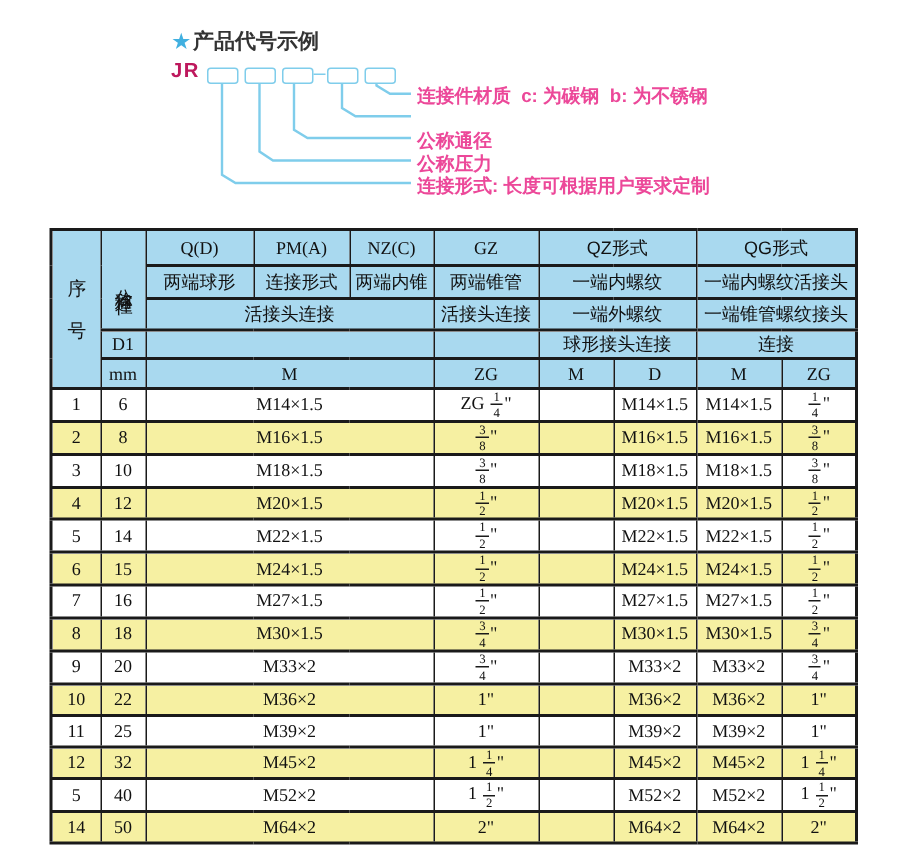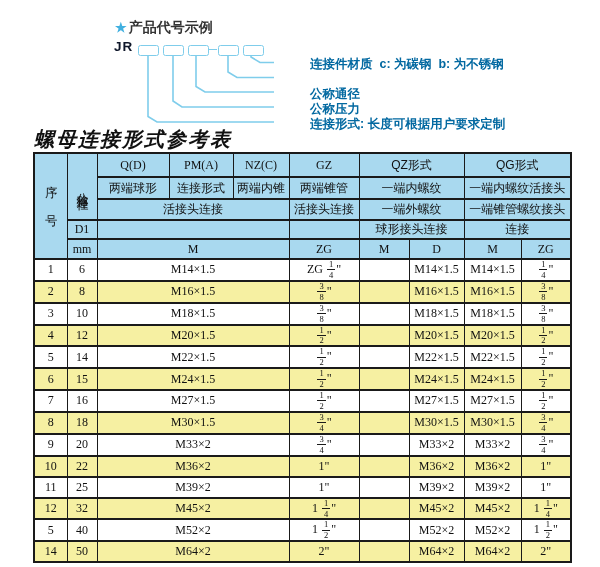--- a/index.html
+++ b/index.html
@@ -4,24 +4,24 @@
 <style>
   html,body{margin:0;padding:0;background:#ffffff;}
   .page{position:relative;width:600px;height:567px;background:#ffffff;overflow:hidden;
         font-family:"Liberation Sans",sans-serif;color:#1a1a1a;}
 
   
   .diagram{position:absolute;left:0;top:0;width:504px;height:150px;}
   .lines{position:absolute;left:0;top:0;width:600px;height:150px;pointer-events:none;}
   .d-title{position:absolute;left:115px;top:19px;font-size:14px;font-weight:bold;color:#333;}
   .d-title .star{color:#41b0e0;font-size:13px;margin-right:2px;}
-  .jr{position:absolute;left:114px;top:39px;font-size:13.5px;font-weight:bold;color:#0f172a;letter-spacing:1px;}
+  .jr{position:absolute;left:114px;top:39px;font-size:13.5px;font-weight:bold;color:#be185d;letter-spacing:1px;}
   .box{position:absolute;top:45px;width:19px;height:9px;border:1.6px solid #7fcdeb;border-radius:2.5px;background:#fff;}
   .dash{position:absolute;top:49px;left:209px;width:8px;border-top:1.6px solid #7fcdeb;}
-  .diagram-label{position:absolute;left:278px;font-size:12.5px;font-weight:bold;color:#0369a1;white-space:pre;margin-left:32px;}
+  .diagram-label{position:absolute;left:278px;font-size:12.5px;font-weight:bold;color:#ec4899;white-space:pre;}
 
   
   .tbl-title{position:absolute;left:34px;top:126px;font-family:"DejaVu Serif",serif;
              font-style:italic;font-weight:bold;font-size:20px;color:#111;letter-spacing:2px;}
 
   
   table.ref{position:absolute;left:33px;top:152px;width:537px;border-collapse:collapse;
             table-layout:fixed;border:2px solid #1a1a1a;}
   table.ref th,table.ref td{border:1px solid #1a1a1a;border-top-width:2px;border-bottom-width:2px;
             padding:0;text-align:center;vertical-align:middle;font-weight:normal;
@@ -63,21 +63,20 @@
     <span class="box" style="left:188px"></span>
     <span class="dash"></span>
     <span class="box" style="left:218px"></span>
     <span class="box" style="left:243px"></span>
     <div class="diagram-label" style="top:56px">连接件材质  c: 为碳钢  b: 为不锈钢</div>
     <div class="diagram-label" style="top:85.5px">公称通径</div>
     <div class="diagram-label" style="top:100.5px">公称压力</div>
     <div class="diagram-label" style="top:115.5px">连接形式: 长度可根据用户要求定制</div>
   </div>
 
-  <div class="tbl-title">螺母连接形式参考表</div>
 
   <table class="ref">
     <colgroup>
       <col style="width:33px">
         <col style="width:30px">
         <col style="width:72px">
         <col style="width:64px">
       <col style="width:56px">
         <col style="width:70px">
         <col style="width:50px">

